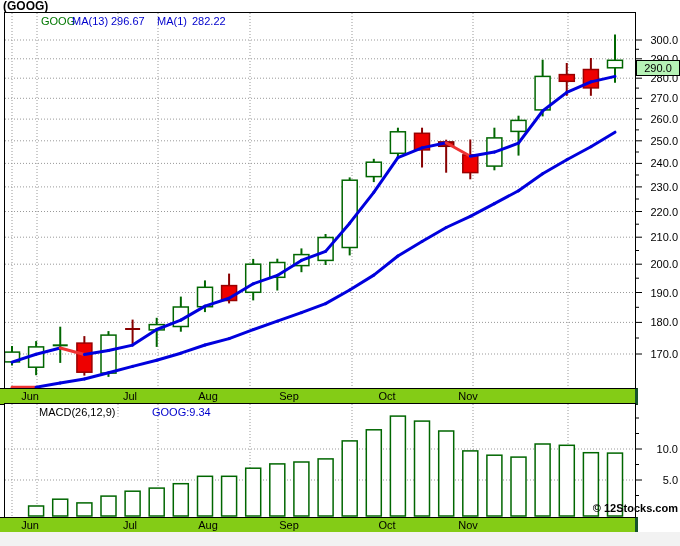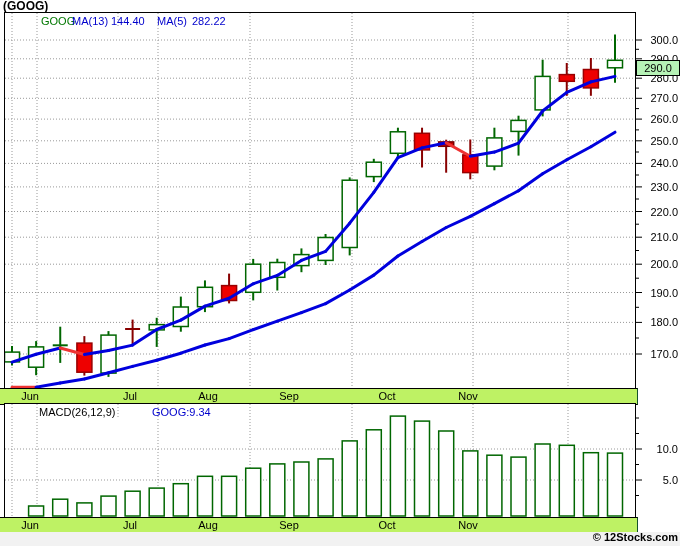--- a/index.html
+++ b/index.html
@@ -2,26 +2,26 @@
 <html><head>
 <meta charset="utf-8">
 <style>
   html,body{margin:0;padding:0;background:#ffffff;}
   body{width:680px;height:546px;position:relative;overflow:hidden;
        font-family:"Liberation Sans","DejaVu Sans",sans-serif;-webkit-font-smoothing:none;}
   .abs{position:absolute;}
   #page-title{left:3px;top:-1px;font-size:12px;font-weight:bold;color:#000;}
   #main-plot{left:4px;top:12px;width:632px;height:377px;border:1px solid #000;box-sizing:border-box;background:#fff;}
   #macd-plot{left:4px;top:403px;width:632px;height:115px;border:1px solid #000;box-sizing:border-box;background:#fff;}
-  .xband{left:0;width:638px;height:17px;background:#bef264;border-top:1px solid #000;border-bottom:1px solid #000;border-right:1px solid #14532d;box-sizing:border-box;}
+  .xband{left:0;width:638px;height:17px;background:#84cc16;border-top:1px solid #000;border-bottom:1px solid #000;border-right:3px solid #14532d;box-sizing:border-box;}
   #xband-main{top:388px;}
   #xband-macd{top:517px;}
   .month-label{position:absolute;top:1px;font-size:11px;color:#000;transform:translateX(-50%);white-space:nowrap;}
   #footer-strip{left:0;top:532px;width:680px;height:14px;background:#f2f2f2;}
-  #credit{right:2px;top:531px;font-size:11px;font-weight:bold;color:#000;}
+  #credit{right:2px;top:502px;font-size:11px;font-weight:bold;color:#000;}
   .legend{font-size:11px;white-space:nowrap;margin-left:31px;}
   #legend-main{left:0;top:15px;width:632px;height:13px;}
   #legend-macd{left:0;top:406px;width:632px;height:13px;padding-left:7px;}
   .lg{position:absolute;top:0;}
   svg{display:block;}
   #price-tag{left:636px;top:60px;width:44px;height:16px;background:#b6f2b6;border:1px solid #000;box-sizing:border-box;
              font-size:11px;line-height:14px;text-align:center;color:#000;}
   .axis-svg{position:absolute;}
 </style>
 </head>
@@ -154,22 +154,22 @@
       <line x1="518.5" y1="143.2" x2="542.6" y2="111.0" stroke="#0000dd" stroke-width="3" stroke-linecap="round"></line>
       <line x1="542.6" y1="111.0" x2="566.8" y2="92.4" stroke="#0000dd" stroke-width="3" stroke-linecap="round"></line>
       <line x1="566.8" y1="92.4" x2="590.9" y2="81.9" stroke="#0000dd" stroke-width="3" stroke-linecap="round"></line>
       <line x1="590.9" y1="81.9" x2="615.0" y2="76.4" stroke="#0000dd" stroke-width="3" stroke-linecap="round"></line>
     </svg>
 </div>
 
 <div class="abs legend" id="legend-main">
   <span class="lg" style="left:10px;color:#007700;">GOOG</span>
   <span class="lg" style="left:41px;color:#0000cc;">MA(13)</span>
-  <span class="lg" style="left:80px;color:#0000cc;">144.40</span>
-  <span class="lg" style="left:126px;color:#0000cc;">MA(5)</span>
+  <span class="lg" style="left:80px;color:#0000cc;">296.67</span>
+  <span class="lg" style="left:126px;color:#0000cc;">MA(1)</span>
   <span class="lg" style="left:161px;color:#0000cc;text-align:right;">282.22</span>
 </div>
 
 <svg class="axis-svg" id="price-axis" style="left:635px;top:12px;" width="45" height="377" viewBox="635 12 45 377">
     <line x1="635" y1="354.0" x2="642" y2="354.0" stroke="#000" stroke-width="1"></line>
     <text x="678" y="358.0" font-size="11" text-anchor="end" fill="#000">170.0</text>
     <line x1="635" y1="338.0" x2="639" y2="338.0" stroke="#000" stroke-width="1"></line>
     <line x1="635" y1="322.4" x2="642" y2="322.4" stroke="#000" stroke-width="1"></line>
     <text x="678" y="326.4" font-size="11" text-anchor="end" fill="#000">180.0</text>
     <line x1="635" y1="307.3" x2="639" y2="307.3" stroke="#000" stroke-width="1"></line>

